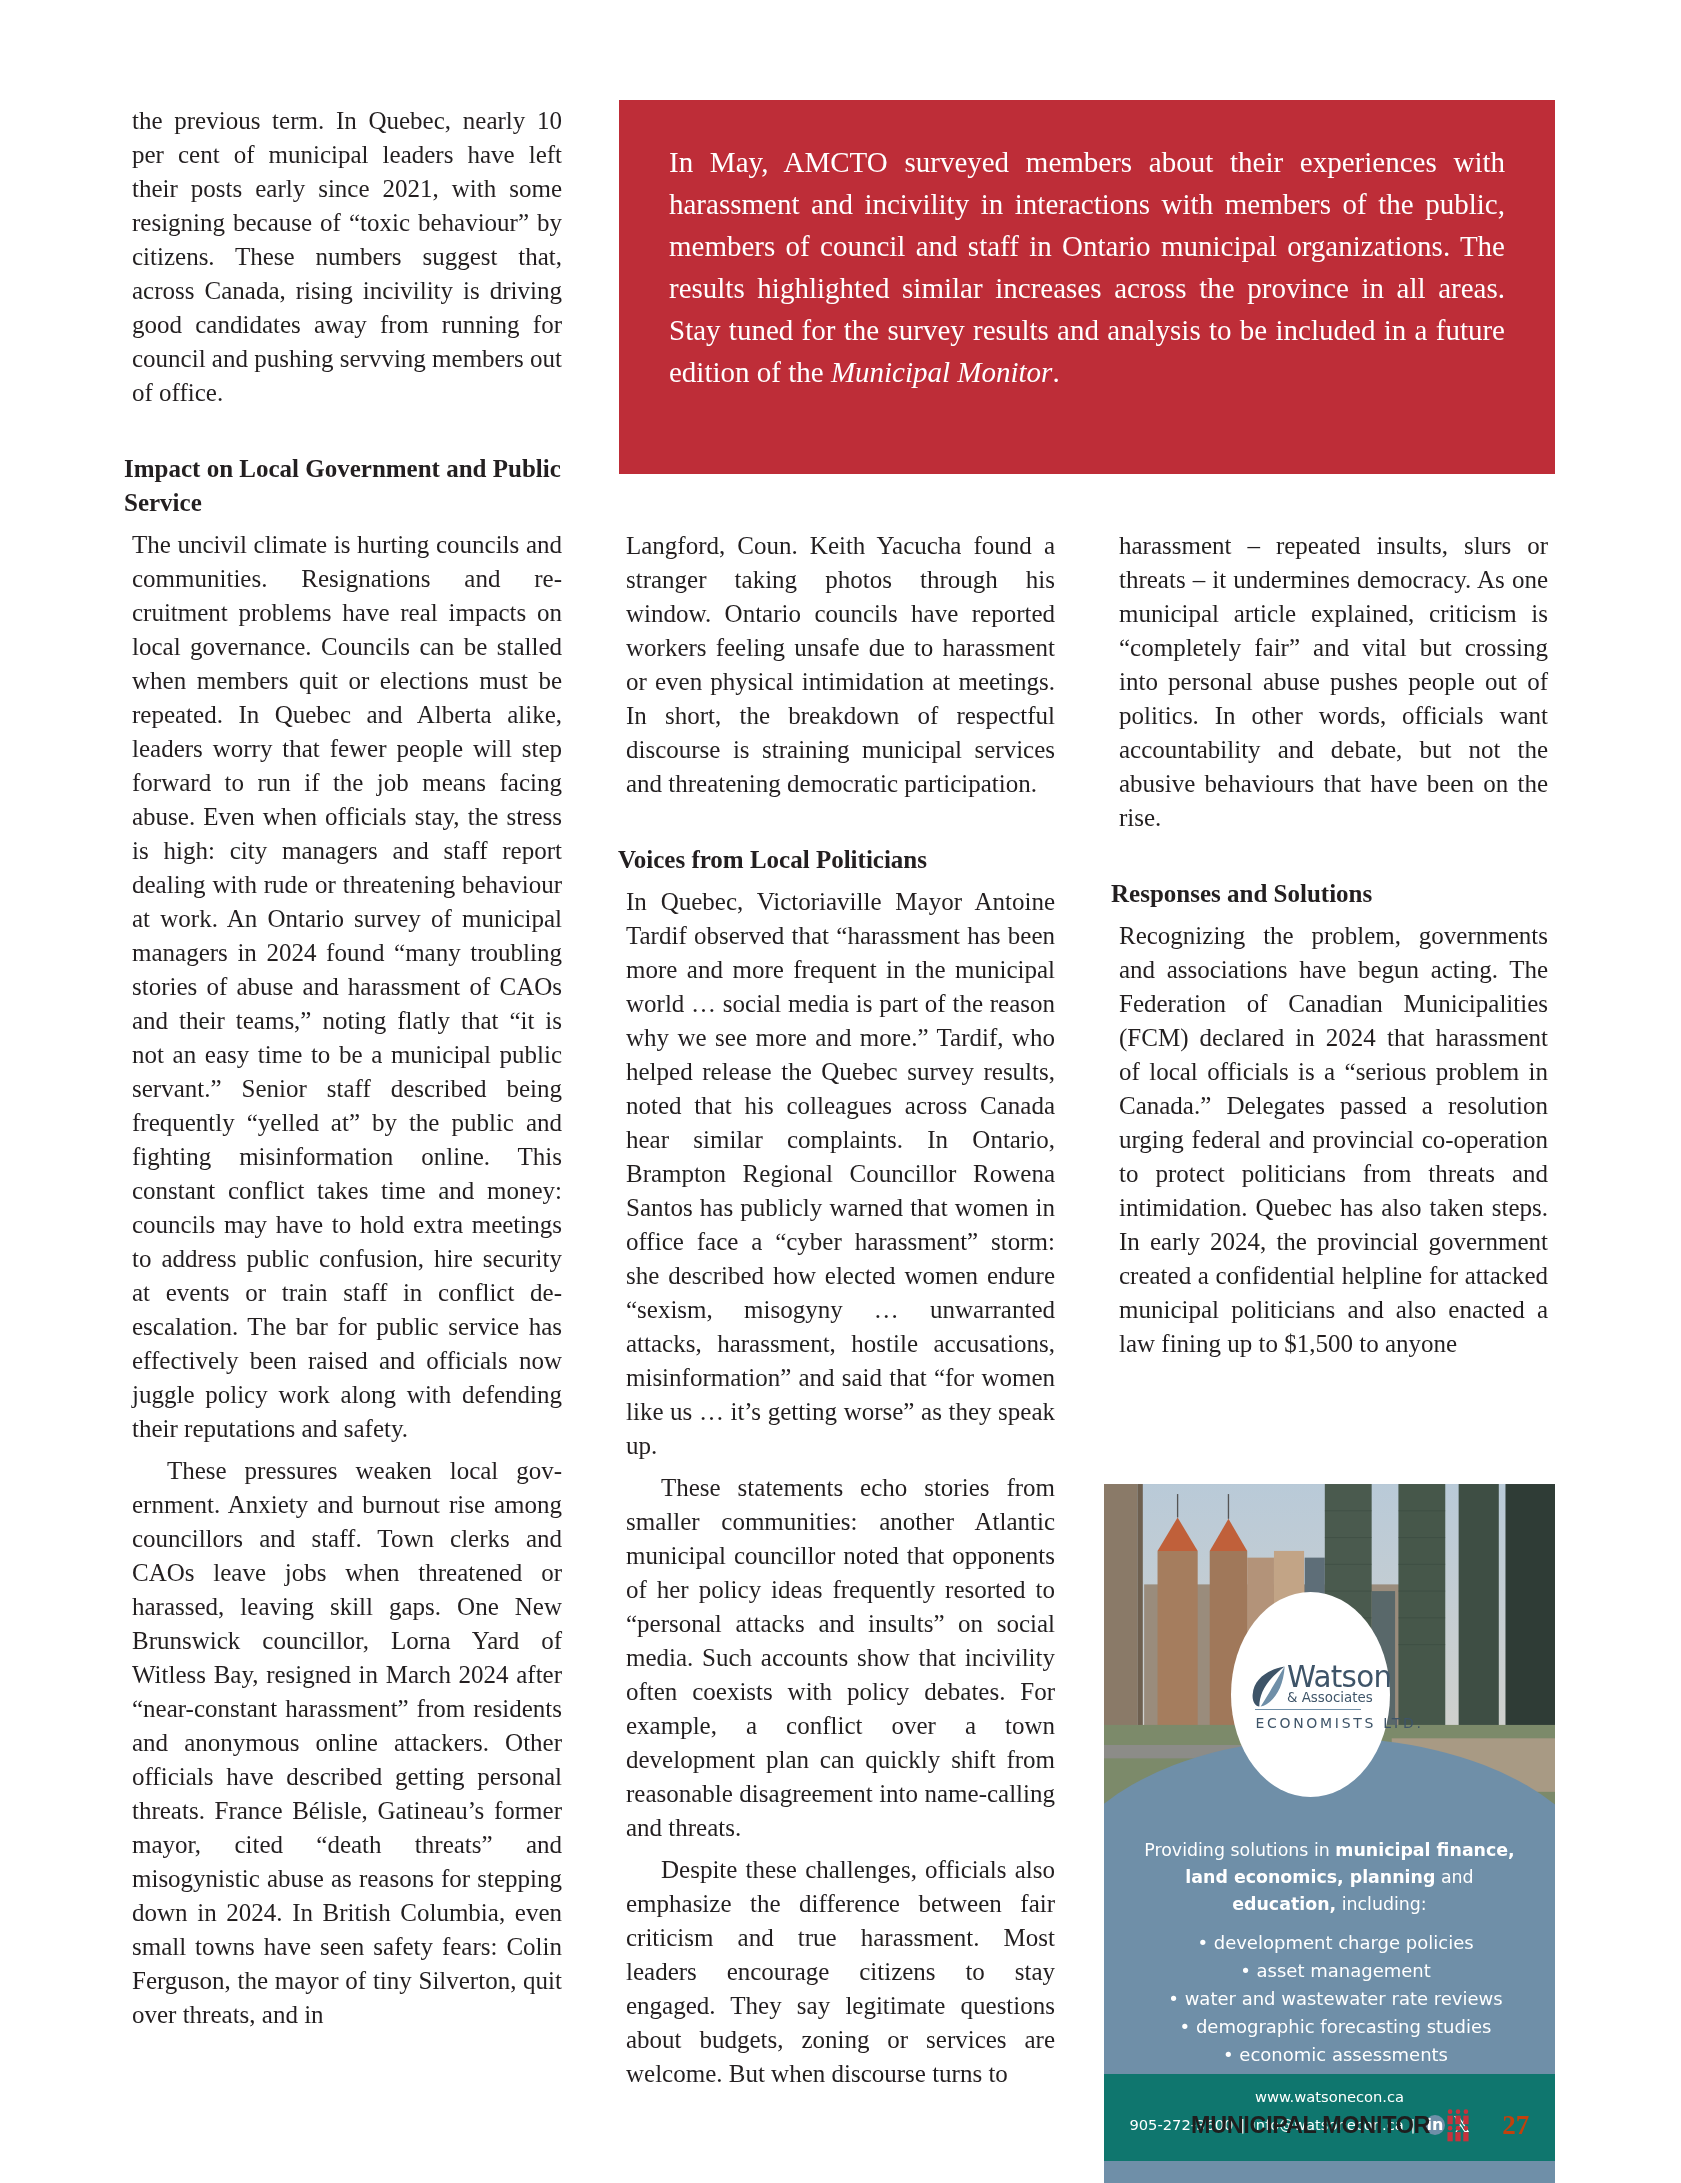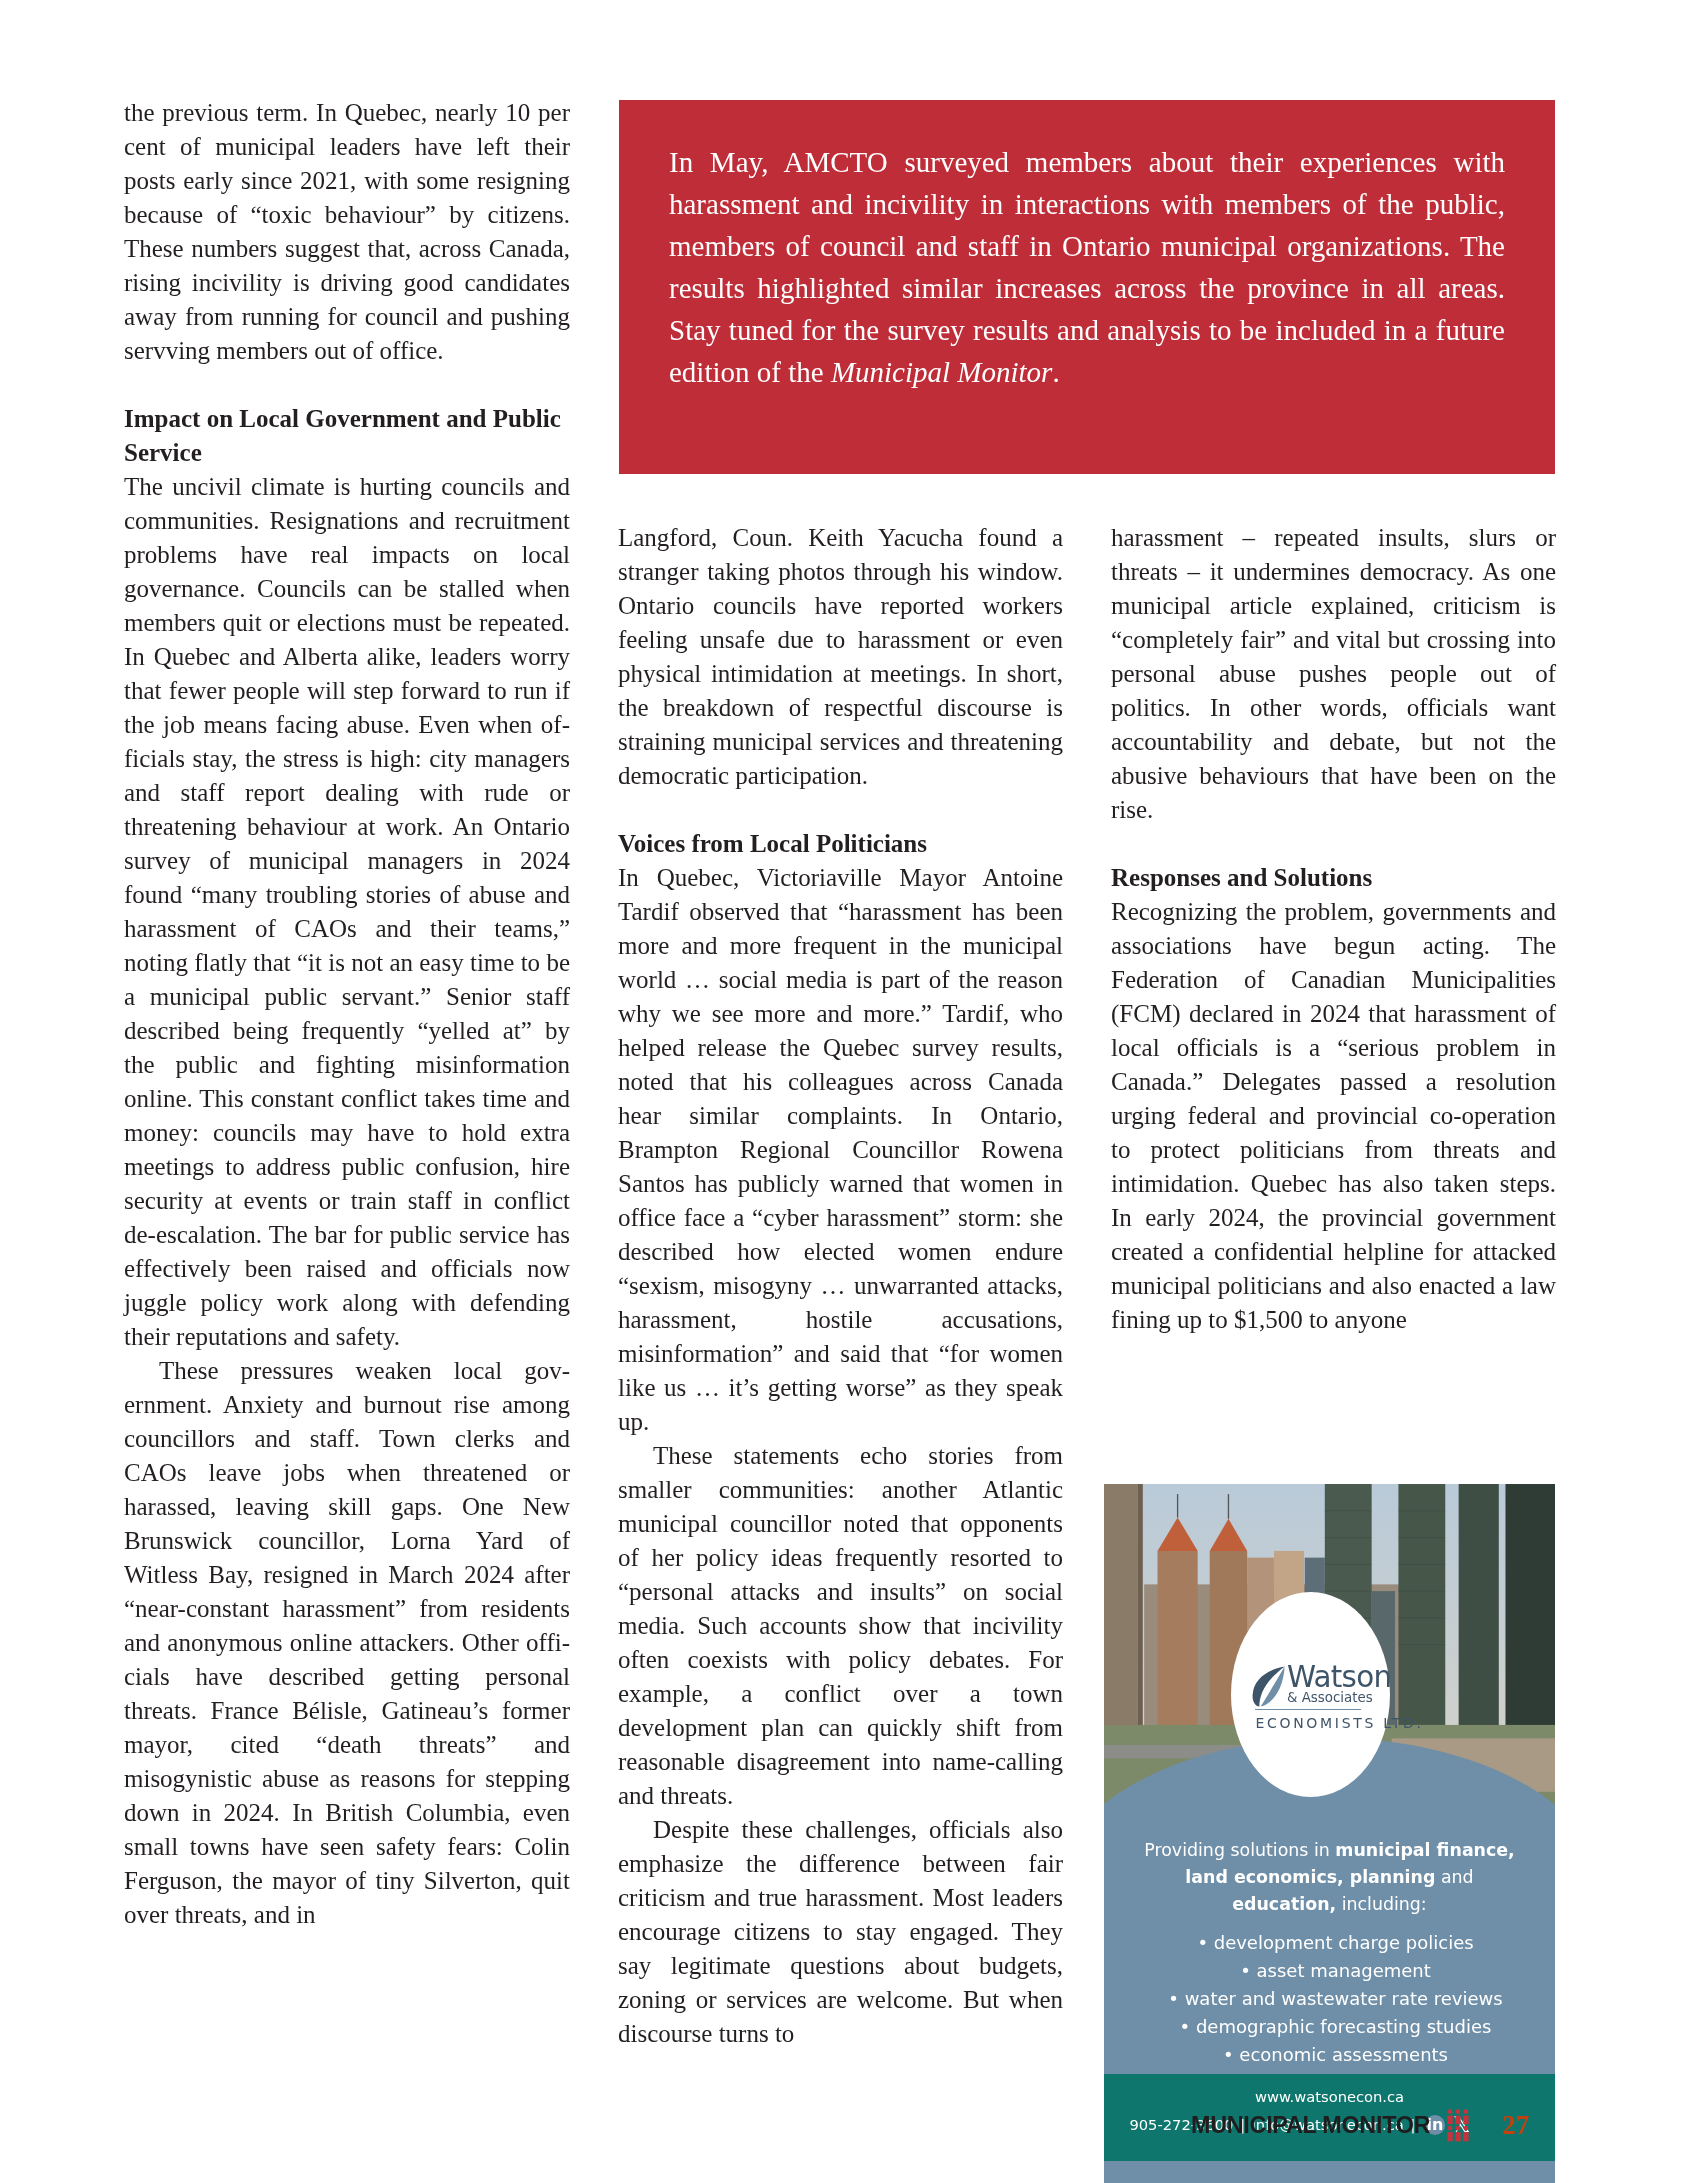--- a/index.html
+++ b/index.html
@@ -1,19 +1,19 @@
 <!DOCTYPE html>
 <html style="font-size:10.7px"><head>
 <meta charset="utf-8">
 <style>
   html, body { margin:0; padding:0; background:#ffffff; }
   body { width:1681px; height:2183px; position:relative; overflow:hidden; }
   .page { position:absolute; left:0; top:0; width:1681px; height:2183px; background:#ffffff; }
   .col { position:absolute; font-family:"Liberation Serif","DejaVu Serif",serif; font-size:25px; line-height:34px; color:#231f20; text-align:justify; hyphens:manual; }
-  .col p { margin:0; }
+  .col p { margin:8px; }
   .col p.indent { text-indent:35px; }
   .col h3 { margin:0; font-weight:bold; font-size:25px; line-height:34px; text-align:left; }
   .gap { height:34px; }
   #col-left { left:124px; top:96px; width:446px; }
   #col-mid  { left:618px; top:521px; width:445px; }
   #col-right{ left:1111px; top:521px; width:445px; }
 
   .callout { position:absolute; left:619px; top:100px; width:936px; height:374px; background:#be2d38; box-sizing:border-box; padding:41px 50px 0 50px; }
   .callout p { margin:0; color:#ffffff; font-family:"Liberation Serif","DejaVu Serif",serif; font-size:29px; line-height:42px; text-align:justify; }
   .callout em { font-style:italic; }

